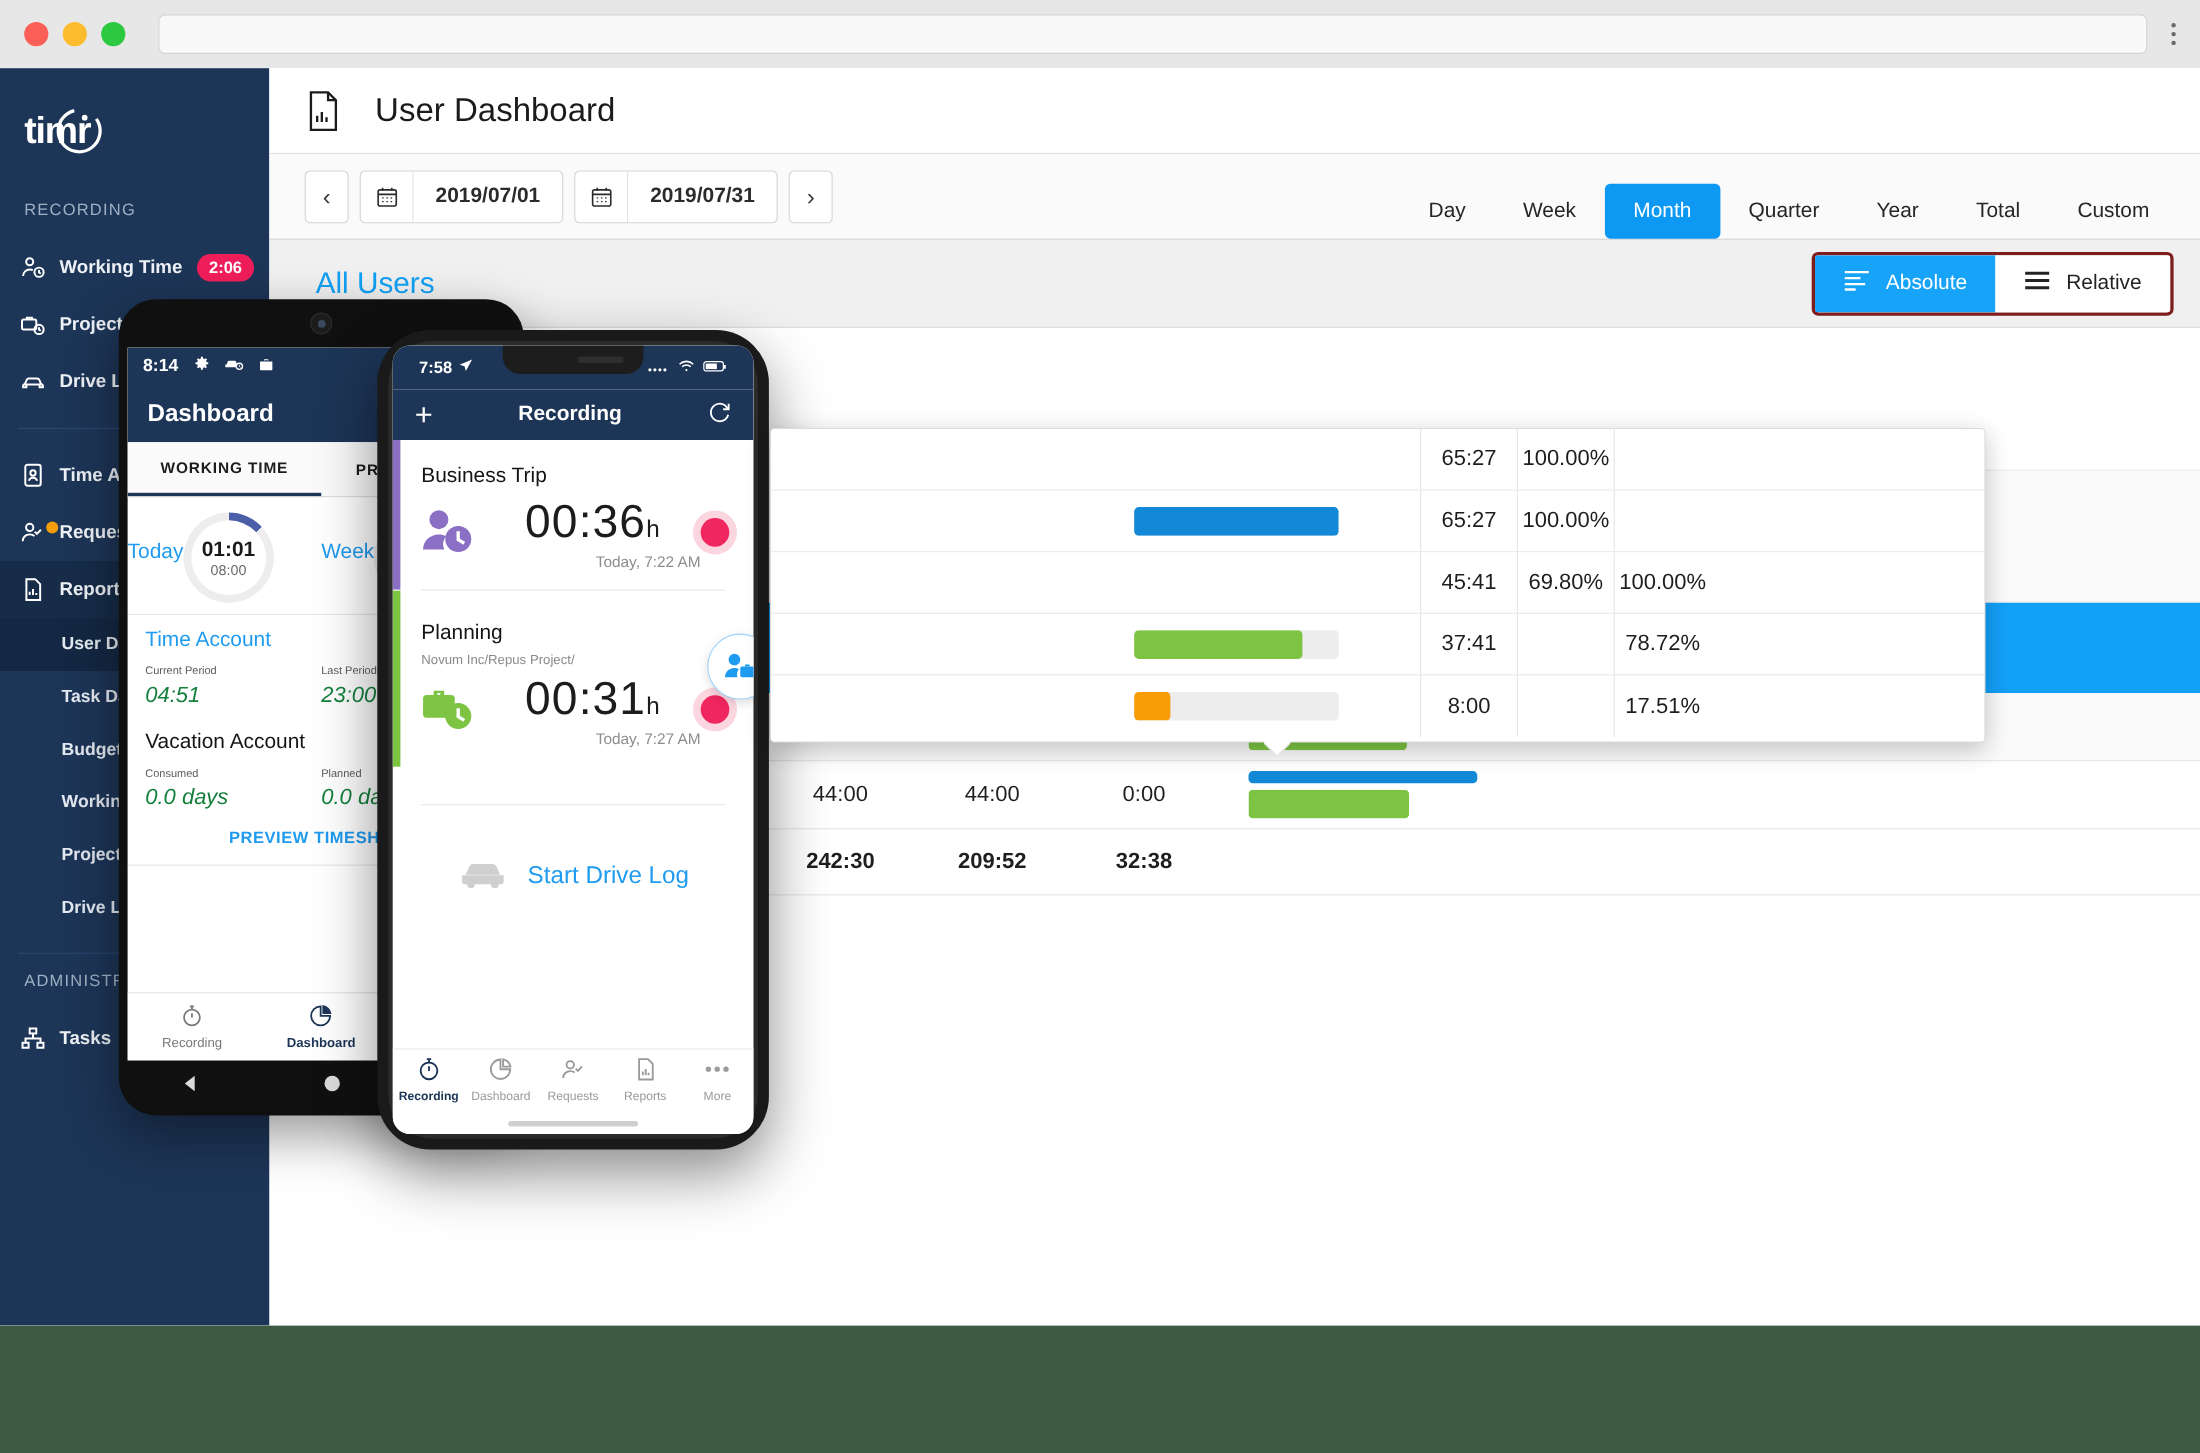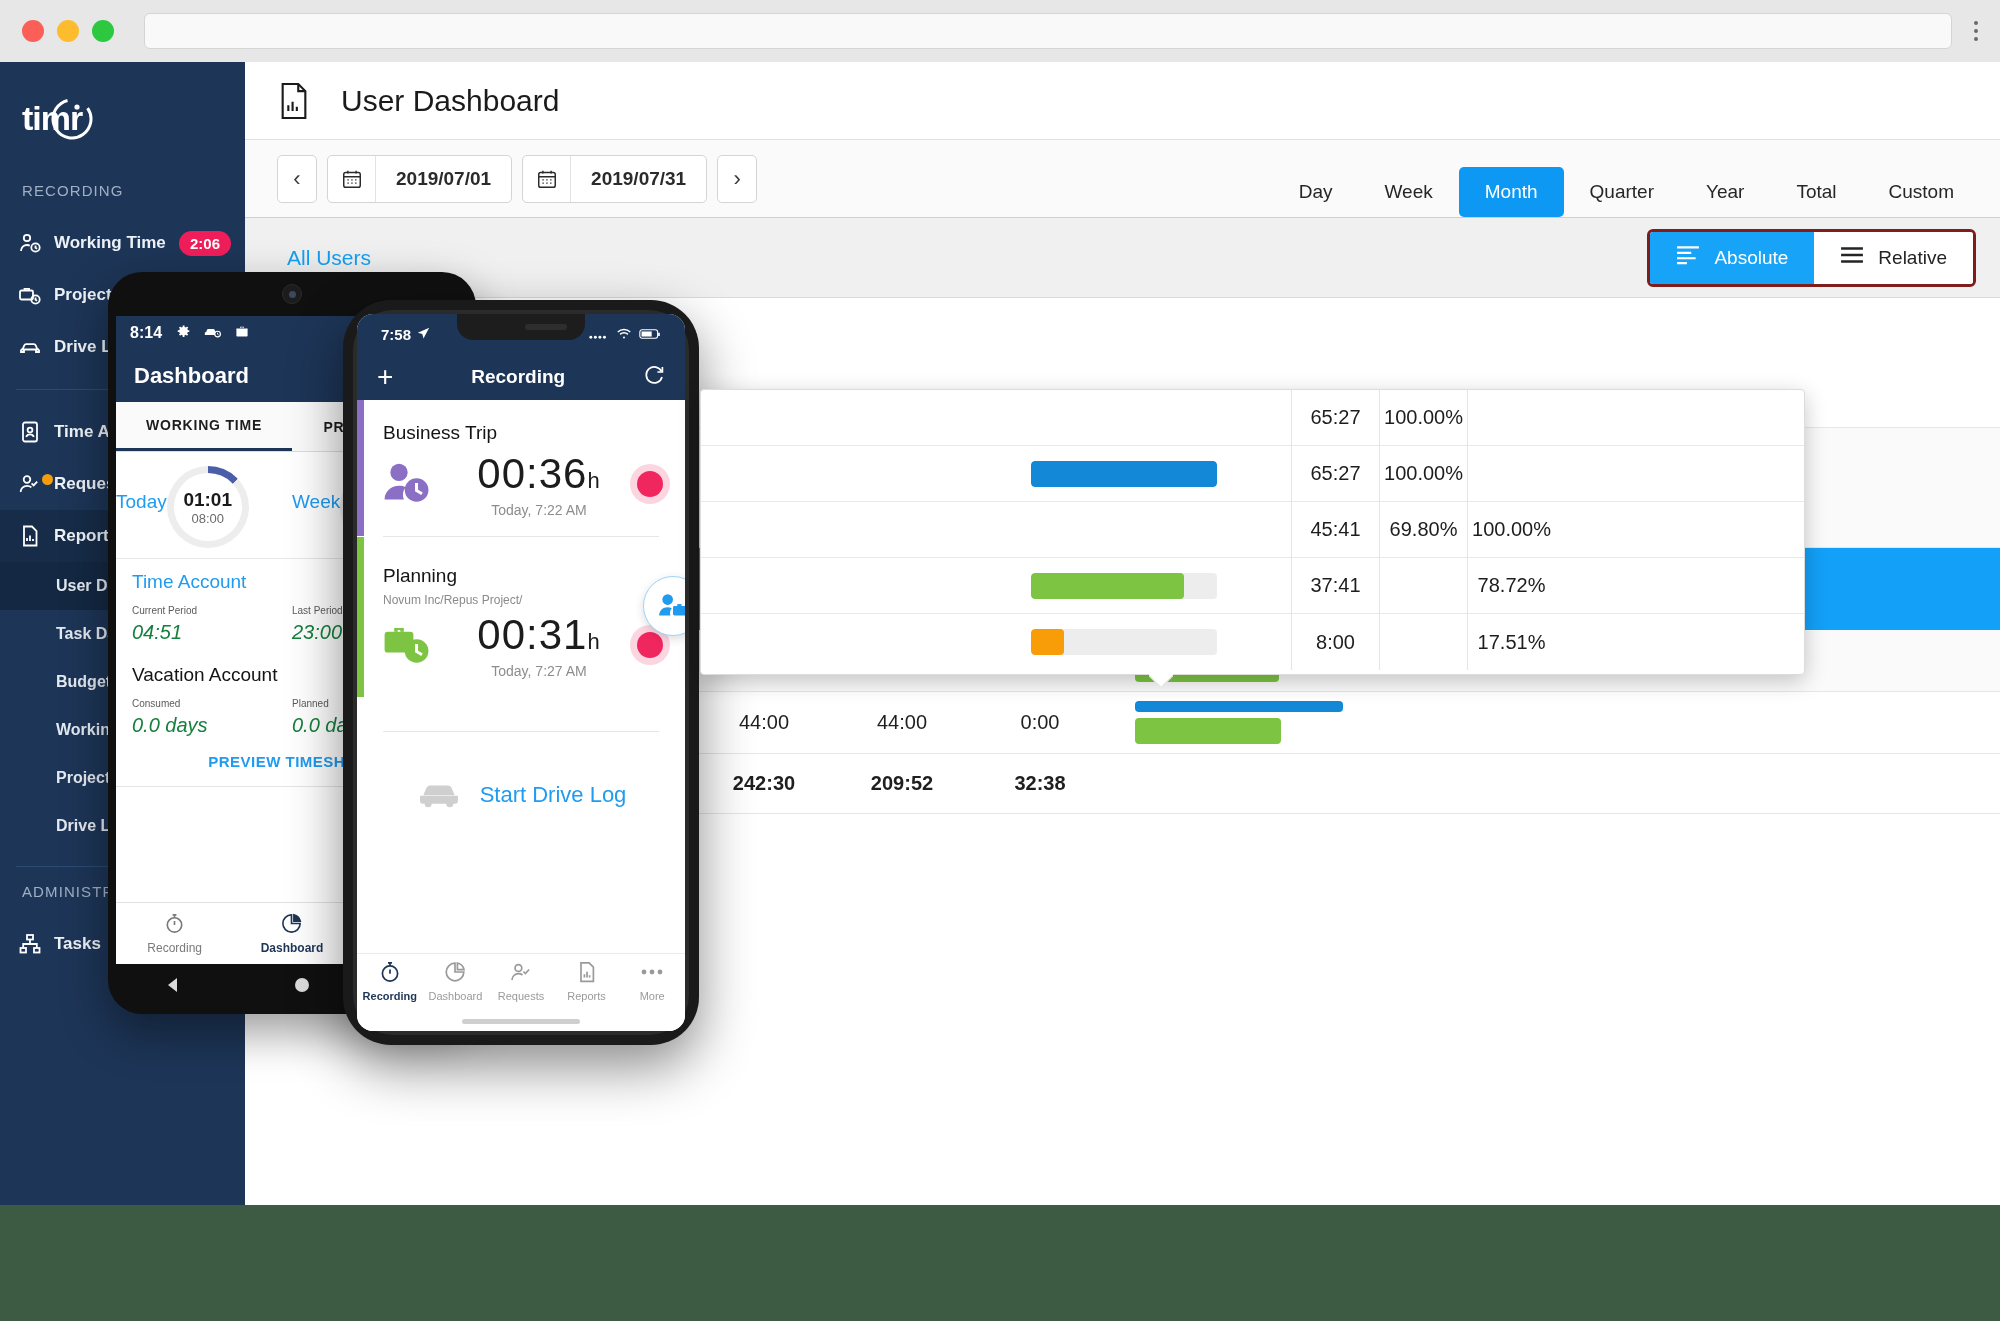--- a/index.html
+++ b/index.html
@@ -100,21 +100,21 @@
   .ptab {
     padding: 0 26px; height: 50px; display: flex; align-items: center;
     font-size: 19px; color: #262626; cursor: pointer; border-radius: 5px;
   }
   .ptab.sel { background: #0d98f3; color: #fff; }
 
   .subbar {
     height: 80px; background: #f0f0f0; display: flex; align-items: center;
     padding: 0 24px 0 42px; border-bottom: 1px solid #dadada;
   }
-  .alluser { color: #12a0f5; font-size: 21px; cursor: pointer; }
+  .alluser { color: #12a0f5; font-size: 27px; cursor: pointer; }
   .toggle { margin-left: auto; display: flex; border-radius: 6px; overflow: hidden;
             border: 3px solid #7f1d1d; }
   .tgbtn { height: 52px; display: flex; align-items: center; gap: 14px;
            padding: 0 26px; font-size: 19px; background: #fff; color: #242424; cursor: pointer; }
   .tgbtn.on { background: #17a3f8; color: #fff; }
 
   
   .tbl { width: 100%; }
   .trow { display: flex; height: 62px; align-items: center; border-bottom: 1px solid #e6e6e6;
           font-size: 20px; color: #1f1f1f; }
@@ -215,21 +215,21 @@
   .iph-appbar .t { flex: 1; text-align: center; font-size: 19px; font-weight: bold; }
   .iph-card { position: relative; padding: 22px 22px 18px 26px; }
   .iph-card .stripe { position: absolute; left: 0; top: 0; bottom: 0; width: 7px; }
   .iph-card .ttl { font-size: 19px; color: #141414; margin-bottom: 6px; }
   .iph-card .sub { font-size: 12px; color: #8a8a8a; margin-bottom: 4px; }
   .iph-card .body { display: flex; align-items: center; }
   .iph-card .ico { width: 58px; flex: 0 0 58px; }
   .iph-card .mid { flex: 1; text-align: center; }
   .iph-card .big { font-size: 42px; color: #1c1c1c; font-weight: 300; letter-spacing: 1px; }
   .iph-card .big em { font-size: 22px; font-style: normal; }
-  .iph-card .when { font-size: 14px; color: #8d8d8d; margin-top: 4px; }
+  .iph-card .when { font-size: 14px; color: #8d8d8d; margin-top: 4px; text-align: right; }
   .rec-dot { width: 26px; height: 26px; border-radius: 50%; background: #f0265f;
              box-shadow: 0 0 0 7px #fbd6e0; }
   .sep { height: 1px; background: #e6e6e6; margin: 0 26px; }
   .fab { position: absolute; right: -18px; top: 262px; width: 60px; height: 60px;
          border-radius: 50%; background: #fff; border: 1px solid #9fd4fb;
          box-shadow: 0 3px 10px rgba(0,0,0,.14); display: flex;
          align-items: center; justify-content: center; z-index: 8; }
   .drive { display: flex; align-items: center; justify-content: center; gap: 18px;
            padding: 46px 0 0; }
   .drive .txt { color: #1f9bf0; font-size: 22px; }

